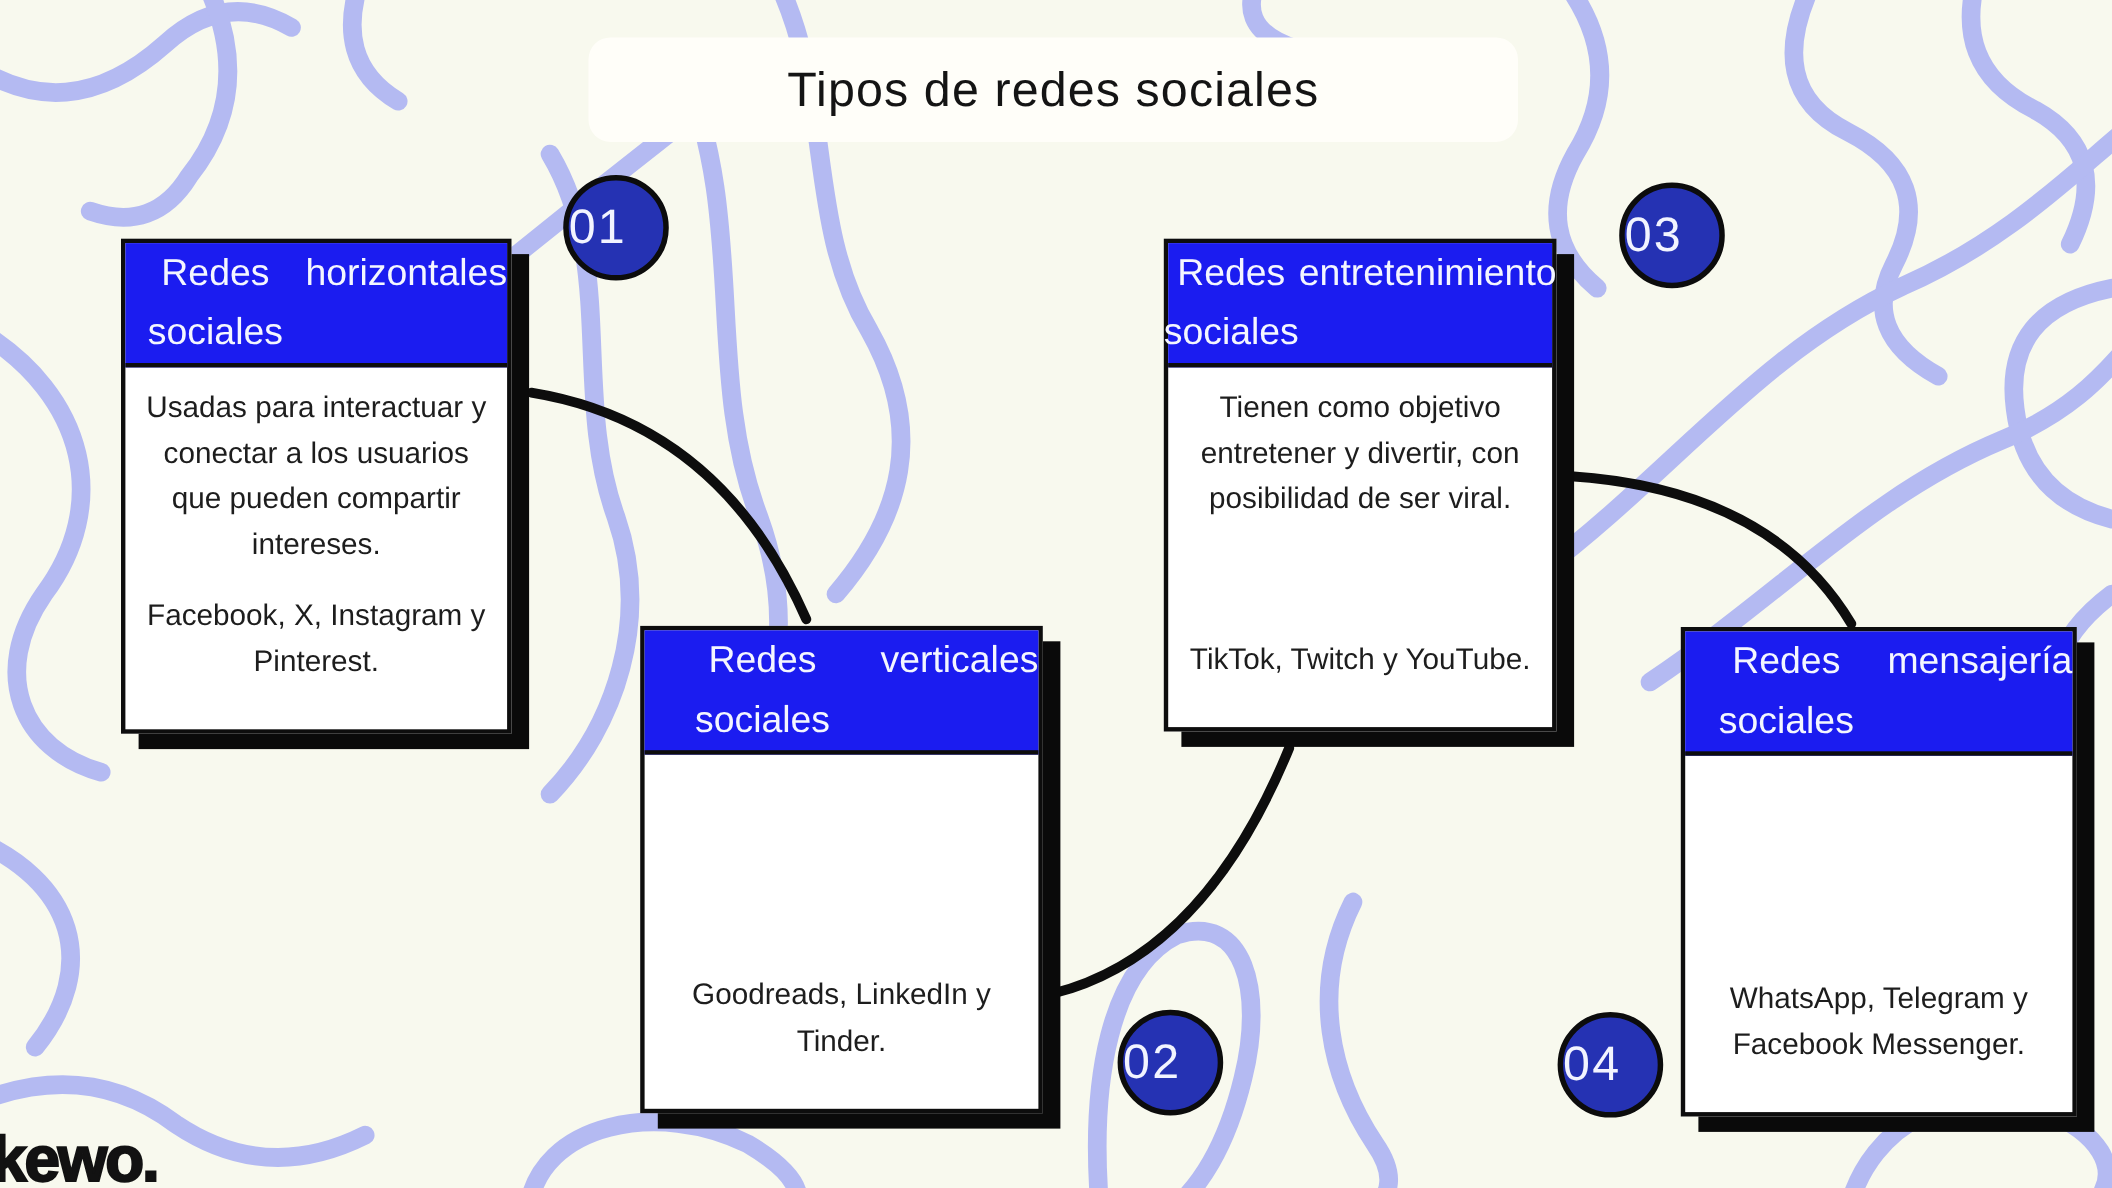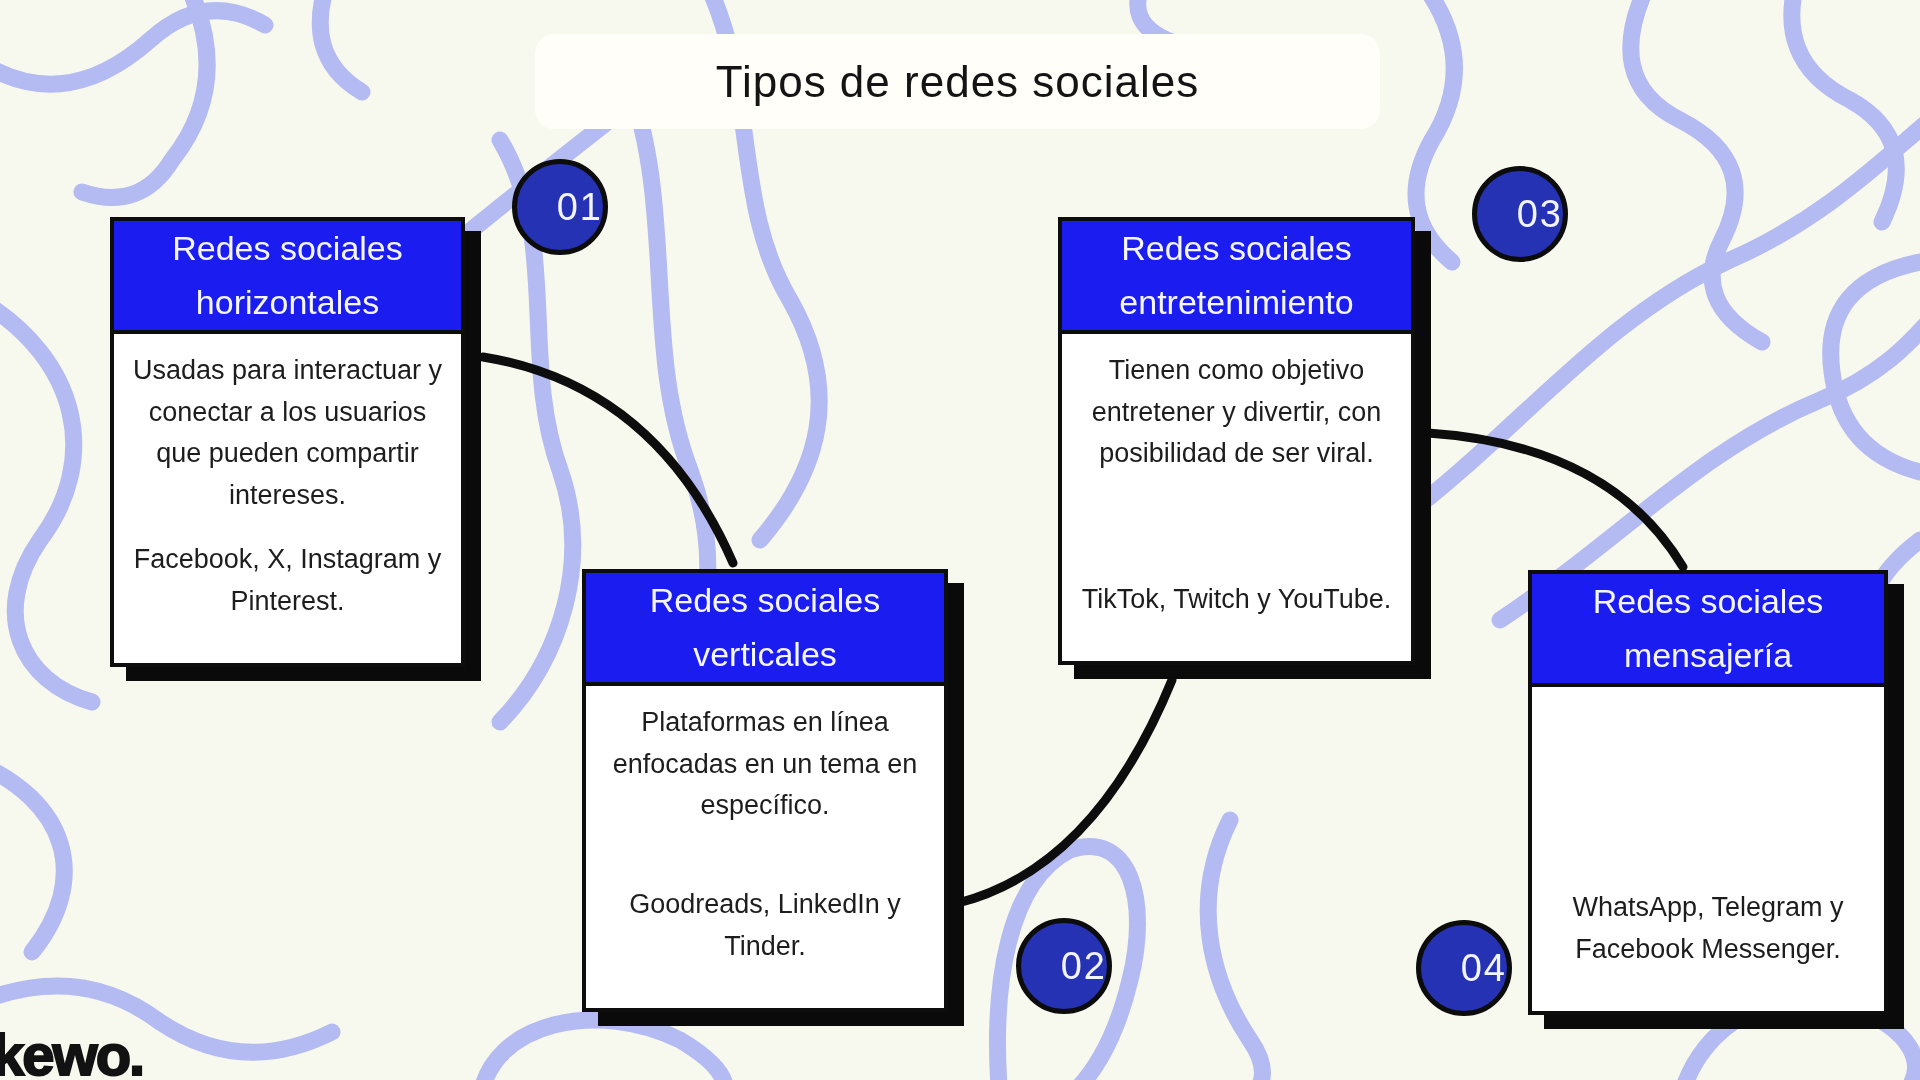--- a/index.html
+++ b/index.html
@@ -24,42 +24,42 @@
     position:absolute;z-index:2;box-sizing:border-box;
     border:4px solid var(--card-border,#0d0d0d);
     background:#ffffff;
     box-shadow:16px 14px 0 0 #0a0a0a;
     display:flex;flex-direction:column;
   }
   .card-header{
     background:var(--header-blue,#1b1cf0);
     border-bottom:4px solid var(--card-border,#0d0d0d);
     color:#f4f6ff;text-align:center;
-    min-height:106px;display:flex;flex-direction:column;justify-content:center;
+    min-height:106px;display:flex;flex-direction:row;justify-content:center;
     font-size:34px;line-height:1.6;flex:0 0 auto;
   }
   .card-body{
     flex:1 1 auto;display:flex;flex-direction:column;
     padding:16px 10px 40px 10px;box-sizing:border-box;
     text-align:center;color:#1d1d1d;
     font-size:27px;line-height:1.55;
   }
   .card-examples{margin-top:auto;}
 
   #card-1{left:110px;top:217px;width:355px;height:450px;}
   #card-2{left:582px;top:569px;width:366px;height:443px;}
   #card-3{left:1058px;top:217px;width:357px;height:448px;}
   #card-4{left:1528px;top:570px;width:360px;height:445px;}
 
   .badge{
     position:absolute;z-index:3;width:96px;height:96px;border-radius:50%;
     background:var(--circle-blue,#2532b3);
     border:5px solid #0c0c0c;box-sizing:border-box;
-    display:flex;align-items:center;justify-content:flex-end;
-    color:#f2f4ff;font-size:38px;letter-spacing:2px;
+    display:flex;align-items:center;justify-content:flex-start;
+    color:#f2f4ff;font-size:44px;letter-spacing:2px;
   }
   #badge-1{left:512px;top:159px;}
   #badge-2{left:1016px;top:918px;}
   #badge-3{left:1472px;top:166px;}
   #badge-4{left:1416px;top:920px;}
 
   .brand{
     position:absolute;left:-8px;bottom:-8px;z-index:3;
     font-size:58px;font-weight:800;color:#121212;letter-spacing:-2px;
     -webkit-text-stroke:2px #121212;
@@ -116,21 +116,20 @@
       <div class="card-examples">Facebook, X, Instagram y Pinterest.</div>
     </div>
   </div>
 
   <div class="card" id="card-2">
     <div class="card-header">
       <span>Redes sociales</span>
       <span>verticales</span>
     </div>
     <div class="card-body">
-      <div class="card-desc">Plataformas en línea enfocadas en un tema en específico.</div>
       <div class="card-examples">Goodreads, LinkedIn y Tinder.</div>
     </div>
   </div>
 
   <div class="card" id="card-3">
     <div class="card-header">
       <span>Redes sociales</span>
       <span>entretenimiento</span>
     </div>
     <div class="card-body">

